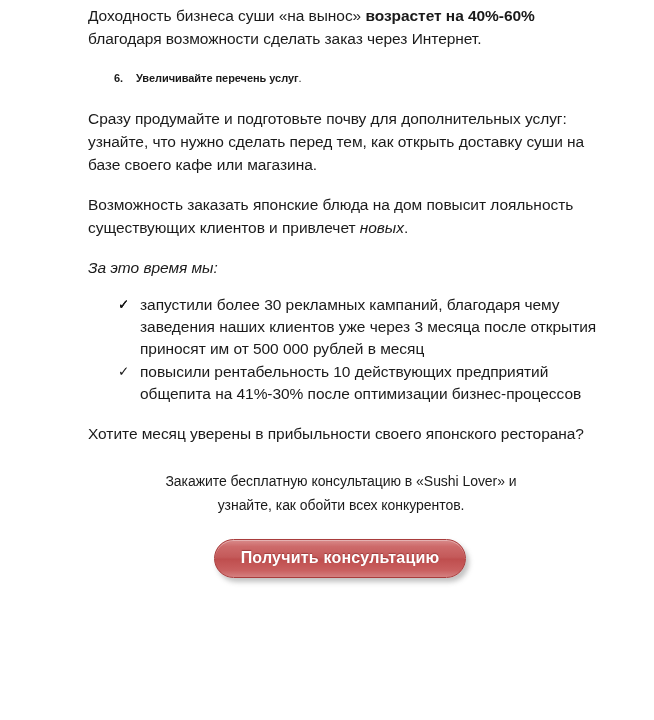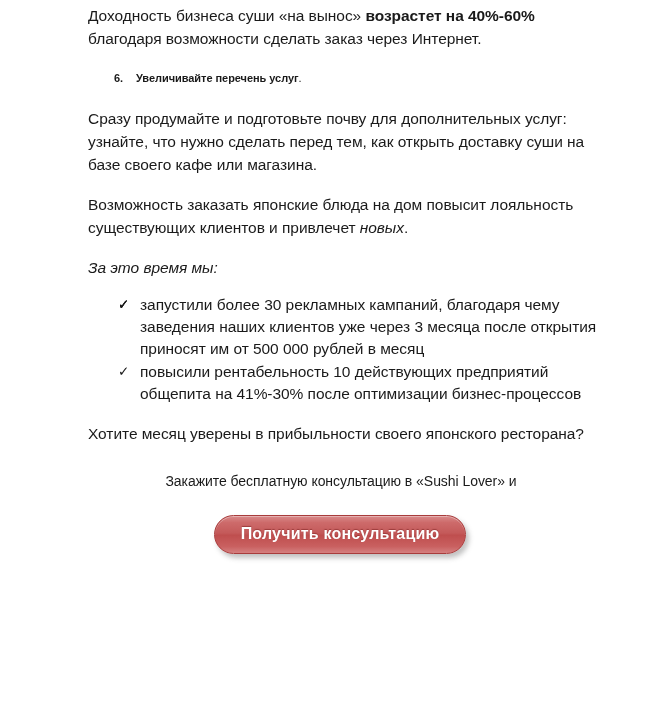--- a/index.html
+++ b/index.html
@@ -136,19 +136,20 @@
     <li><span class="tick">✓</span></li>
     <li><span class="tick">✓</span></li>
     <li><span class="tick">✓</span><span>запустили более 30 рекламных кампаний, благодаря чему заведения наших клиентов уже через 3 месяца после открытия приносят им от 500 000 рублей в месяц</span></li>
     <li><span class="tick">✓</span><span>повысили рентабельность 10 действующих предприятий общепита на 41%-30% после оптимизации бизнес-процессов</span></li>
   </ul>
 
   <p class="para">Хотите месяц уверены в прибыльности своего японского ресторана?</p>
 
   <div class="closing">
     <div>Закажите бесплатную консультацию в «Sushi Lover» и</div>
+    <div>узнайте, как обойти всех конкурентов.</div>
   </div>
 
   <div class="cta-wrap">
     <span class="cta-button">Получить консультацию</span>
   </div>
 
 </div>
 
 </body></html>

